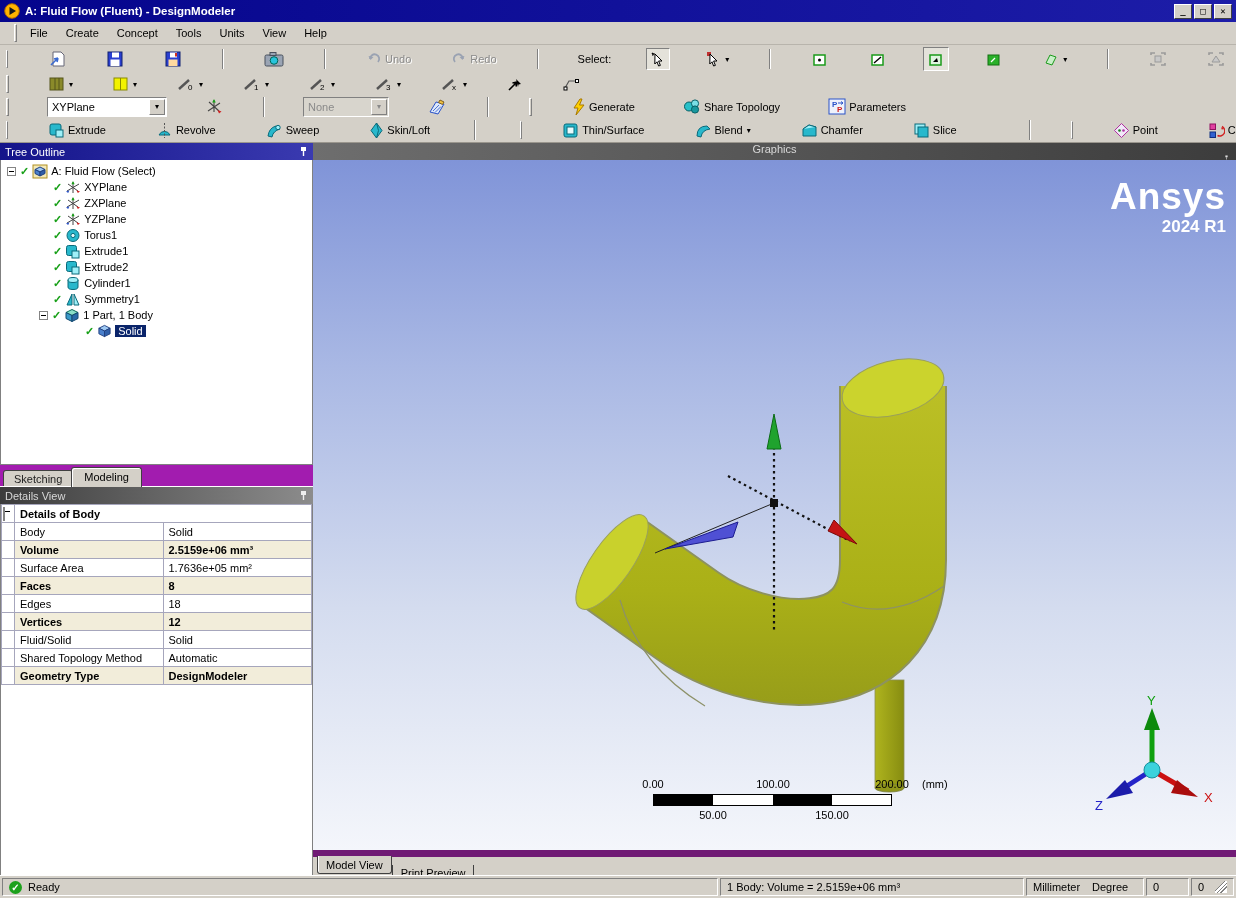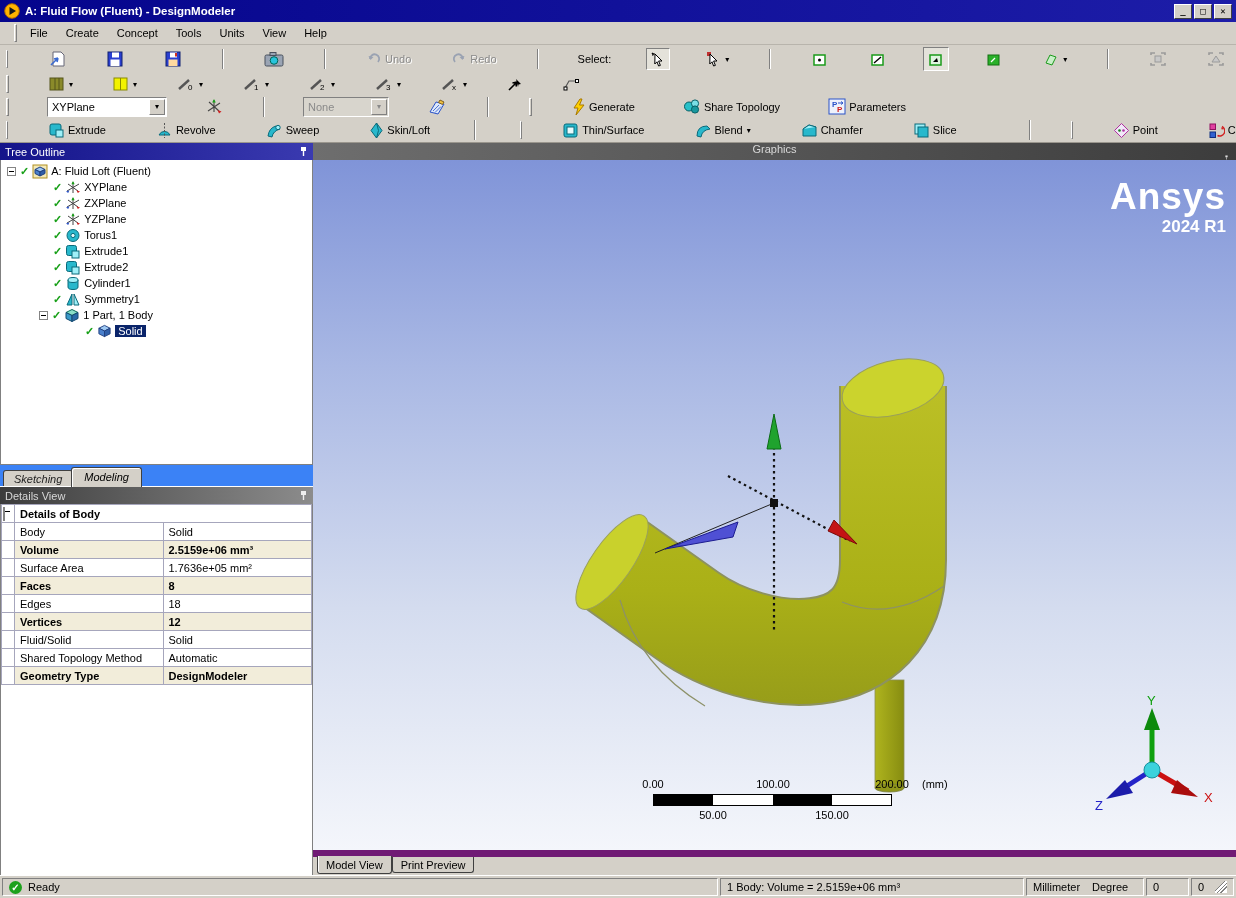--- a/index.html
+++ b/index.html
@@ -46,21 +46,21 @@
   .pin { margin-left:auto; }
 
   .tree-body { height:305px; background:#fff; border:1px solid #808080; border-top:none; overflow:hidden; padding-top:3px;}
   .trow { height:16px; display:flex; align-items:center; white-space:nowrap; }
   .expander { width:9px; height:9px; border:1px solid #848484; background:#fff; position:relative; margin-right:4px; flex:none;}
   .expander::before { content:""; position:absolute; left:1px; top:3px; width:5px; height:1px; background:#000; }
   .check { color:#18a018; font-weight:bold; font-size:11px; margin-right:3px; }
   .tlabel { margin-left:3px; }
   .tlabel.sel { background:#0a246a; color:#fff; padding:0 3px; }
 
-  .left-tabs { height:22px; display:flex; align-items:flex-end; padding-left:3px; background:#3b82f6; position:relative;font-style:italic; }
+  .left-tabs { height:22px; display:flex; align-items:flex-end; padding-left:3px; background:#a21caf; position:relative; }
   .ltab { border:1px solid #404040; border-bottom:none; padding:2px 10px 3px; background:#d4d0c8; border-radius:3px 3px 0 0; position:relative; }
   .ltab.active { z-index:2; padding:3px 12px 4px; margin-left:-2px; background:#d4d0c8; box-shadow:inset 1px 1px 0 #fff; }
   .ltab.back { color:#222; height:17px; }
   .left-tabs::after { content:""; position:absolute; left:0; right:0; bottom:0; height:1px; background:#fff; z-index:1;}
 
   .details-wrap { height:388px; background:#fff; border:1px solid #808080; border-top:none; }
   .dtable { width:100%; border-collapse:collapse; table-layout:fixed; }
   .dtable td { border:1px solid #a6a6bc; height:18px; padding:0 5px; overflow:hidden; white-space:nowrap; }
   .dtable .gut { width:13px; background:#fff; border-right:1px solid #a6a6bc; padding:0 1px; }
   .dtable .grp { font-weight:bold; }
@@ -77,21 +77,21 @@
 
   .ruler { position:absolute; left:320px; top:618px; width:330px; z-index:5; color:#000; }
   .ruler .topl { position:absolute; top:0; width:60px; text-align:center; font-size:11px; }
   .ruler .bar { position:absolute; top:16px; left:20px; width:239px; height:12px; border:1px solid #000; display:flex; background:#fff; }
   .ruler .seg { flex:1; } .seg.b { background:#000; } .seg.w { background:#fff; }
   .ruler .botl { position:absolute; top:31px; width:60px; text-align:center; font-size:11px; }
 
   .view-tabs { position:absolute; left:0; top:707px; width:923px; height:25px; background:#d4d0c8; border-top:7px solid #701a75; display:flex; align-items:flex-start; padding-left:4px; }
   .vtab { border:1px solid #404040; border-top:none; padding:3px 8px 2px; background:#d4d0c8; border-radius:0 0 3px 3px; }
   .vtab.active { margin-top:-1px; box-shadow:inset 1px 0 0 #fff; }
-  .vtab.back { margin-top:0; padding:2px 8px 1px; }
+  .vtab.back { margin-top:8px; padding:2px 8px 1px; }
 
   
   .statusbar { position:absolute; left:0; top:875px; width:1236px; height:23px; background:#d4d0c8; display:flex; align-items:center; padding:2px; gap:2px; border-top:1px solid #fff; }
   .scell { height:18px; border:1px solid; border-color:#808080 #fff #fff #808080; display:flex; align-items:center; padding:0 6px; gap:6px; }
   .s1 { flex:1; } .s2 { width:304px; } .s3 { width:118px; gap:12px;} .s4 { width:43px; } .s5 { width:43px; }
   .grip2 { width:12px; height:12px; margin-left:2px;
      background:linear-gradient(135deg,transparent 40%,#808080 40%,#808080 45%,#fff 45%,#fff 55%,#808080 55%,#808080 60%,#fff 60%,#fff 70%,#808080 70%,#808080 75%,#fff 75%); }
   .okdot { width:13px; height:13px; border-radius:50%; background:#1da11d; color:#fff; font-size:10px; font-weight:bold; display:flex; align-items:center; justify-content:center; }
 </style>
 </head>
@@ -546,21 +546,21 @@
     <div class="tree-body">
       <div class="trow" style="padding-left:6px;">
         <span class="expander"></span>
         <span class="check">✓</span>
         <svg width="16" height="15" viewBox="0 0 16 15">
           <rect x="1" y="1" width="14" height="13" fill="#f2e8b8" stroke="#b09020"></rect>
           <path d="M8 3 L13 5.5 L8 8 L3 5.5 Z" fill="#9ec8f2" stroke="#204080"></path>
           <path d="M3 5.5 V9.5 L8 12 V8 Z" fill="#4a80cc" stroke="#204080"></path>
           <path d="M13 5.5 V9.5 L8 12 V8 Z" fill="#2f5ea8" stroke="#204080"></path>
         </svg>
-        <span class="tlabel">A: Fluid Loft (Fluent)</span>
+        <span class="tlabel">A: Fluid Flow (Select)</span>
       </div>
       <div class="trow" style="padding-left:52px;">
         <span class="check">✓</span>
         <svg width="16" height="15" viewBox="0 0 16 15">
           <path d="M8 2 V13 M2 11 L14 4 M3 4 L13 11" stroke="#444" stroke-width="1"></path>
           <path d="M8 1 L6.4 4.2 H9.6 Z" fill="#18a018"></path>
           <path d="M15 11.5 L11.5 10.2 L12.8 13 Z" fill="#d02020"></path>
           <path d="M1 11.5 L4.5 10.2 L3.2 13 Z" fill="#2a52c8"></path>
         </svg>
         <span class="tlabel">XYPlane</span>

